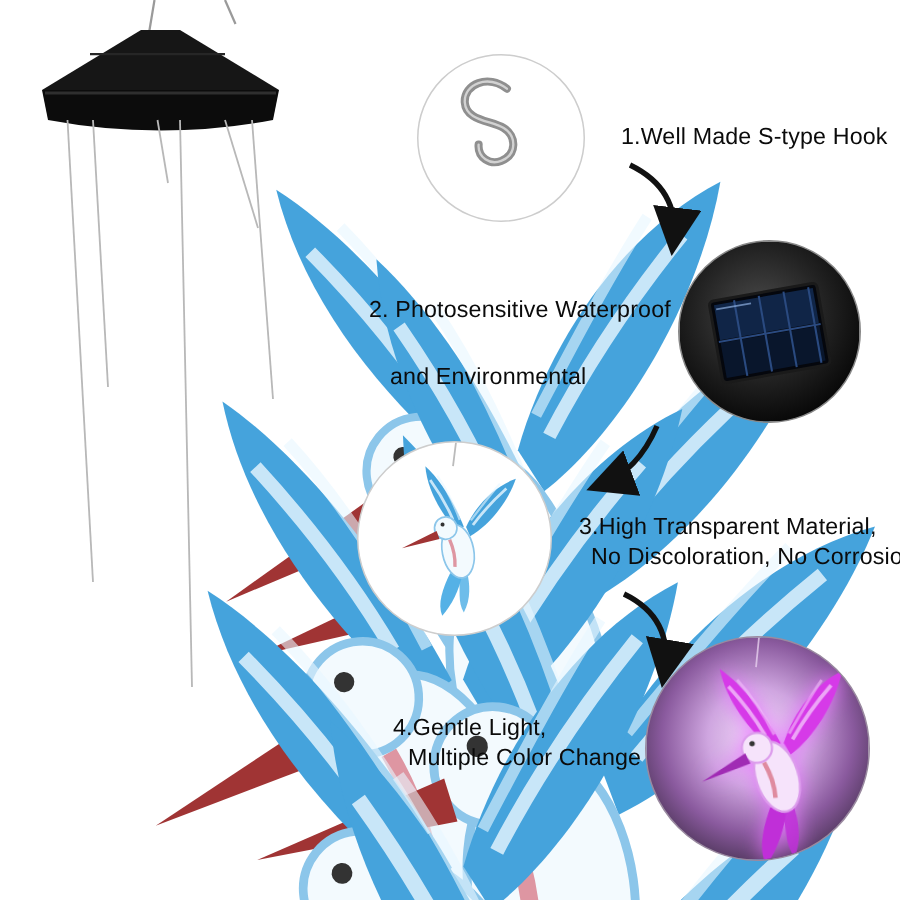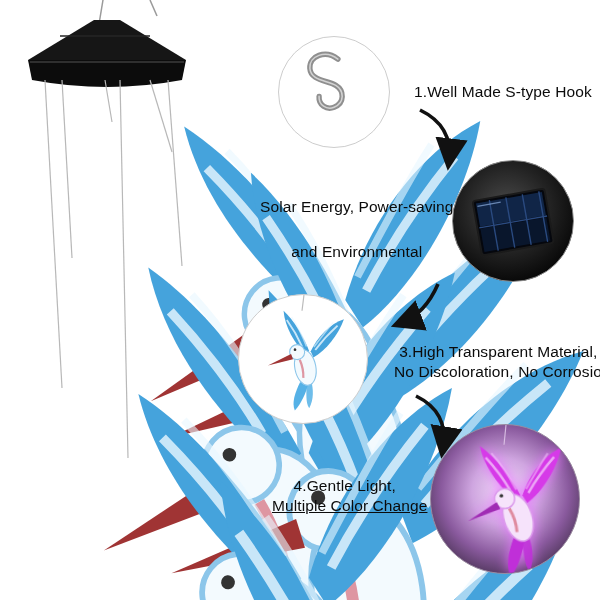--- a/index.html
+++ b/index.html
@@ -1,17 +1,17 @@
 <!DOCTYPE html>
 <html><head>
 <meta charset="utf-8">
 <style>
   * { margin:0; padding:0; box-sizing:border-box; }
   html,body { width:600px; height:600px; background:#fff; font-family:"Liberation Sans", sans-serif; }
-  .scene { position:relative; width:600px; height:600px; background:#ffffff; overflow:hidden;text-align:center;
+  .scene { position:relative; width:600px; height:600px; background:#ffffff; overflow:hidden;
            --bird-wing:#45a3dc; --bird-stripe:#e8f6ff; --bird-tail:#55b1e6;
            --bird-body:#f3fafe; --bird-stroke:#8cc6ea; --bird-beak:#a03434; }
   svg.chime, svg.arrows { position:absolute; left:0; top:0; }
   svg.arrows { pointer-events:none; }
   .circle { position:absolute; border-radius:50%; border:1.6px solid #cdcdcd; background:#fff;
             display:flex; align-items:center; justify-content:center; overflow:hidden; }
   .circle svg { display:block; }
   .callout-text { position:absolute; color:#0b0b0b; font-size:15.5px; line-height:20px;
                   font-weight:500; white-space:nowrap; letter-spacing:0.1px; }
   .callout-text .ln { display:block; }
@@ -108,21 +108,21 @@
           <line x1="58" y1="36" x2="58" y2="88"></line>
           <line x1="75" y1="36" x2="75" y2="88"></line>
           <line x1="92" y1="36" x2="92" y2="88"></line>
           <line x1="26" y1="62" x2="96" y2="62"></line>
         </g>
         <path d="M28 40 L52 40" stroke="#8fb0e0" stroke-width="1.2" opacity=".7"></path>
       </g>
     </svg>
   </div>
   <div class="callout-text" style="left:246px; top:197px;">
-    <span class="ln" style="padding-left:14px;">Solar Energy, Power-saving</span>
+    <span class="ln">2. Photosensitive Waterproof</span>
     <span class="ln" style="padding-left:14px;margin-top:25px;">and Environmental</span>
   </div>
 
   <div class="circle" style="left:238px; top:294px; width:130px; height:130px;">
     <svg width="130" height="130" viewBox="0 0 130 130">
       <line x1="66" y1="0" x2="64" y2="16" stroke="#bbbbbb" stroke-width="1.2"></line>
       <g transform="translate(65 70) rotate(3) scale(0.82) translate(-60 -70)">
           <use href="#bird"></use>
         </g>
     </svg>
@@ -135,21 +135,21 @@
   <div class="circle glow-circle" style="left:430px; top:424px; width:150px; height:150px;">
     <svg width="150" height="150" viewBox="0 0 150 150" style="--bird-wing:#d63ae8; --bird-stripe:#f2c0fa; --bird-tail:#c02fd8; --bird-body:#f6e3fb; --bird-stroke:#dc9cec; --bird-beak:#a02bb4;">
       <line x1="76" y1="0" x2="74" y2="20" stroke="#e6d0ee" stroke-width="1.2" opacity=".8"></line>
       <g transform="translate(75 80) rotate(-4) scale(0.95) translate(-60 -70)" style="filter: drop-shadow(0 0 7px rgba(232,120,255,0.95));">
         <use href="#bird"></use>
       </g>
     </svg>
   </div>
   <div class="callout-text" style="left:262px; top:476px;">
     <span class="ln">4.Gentle Light,</span>
-    <span class="ln" style="padding-left:10px;text-decoration:underline;">Multiple Color Change</span>
+    <span class="ln" style="padding-left:10px;">Multiple Color Change</span>
   </div>
 
   <svg class="arrows" width="600" height="600" viewBox="0 0 600 600">
     <defs>
       <marker id="ah" markerWidth="9" markerHeight="9" refX="6" refY="4.5" orient="auto">
         <path d="M0 0 L9 4.5 L0 9 Z" fill="#111"></path>
       </marker>
     </defs>
     <path d="M420 110 Q453 126 449 160" fill="none" stroke="#111" stroke-width="3.6" marker-end="url(#ah)"></path>
     <path d="M438 284 Q425 314 401 323" fill="none" stroke="#111" stroke-width="3.6" marker-end="url(#ah)"></path>

